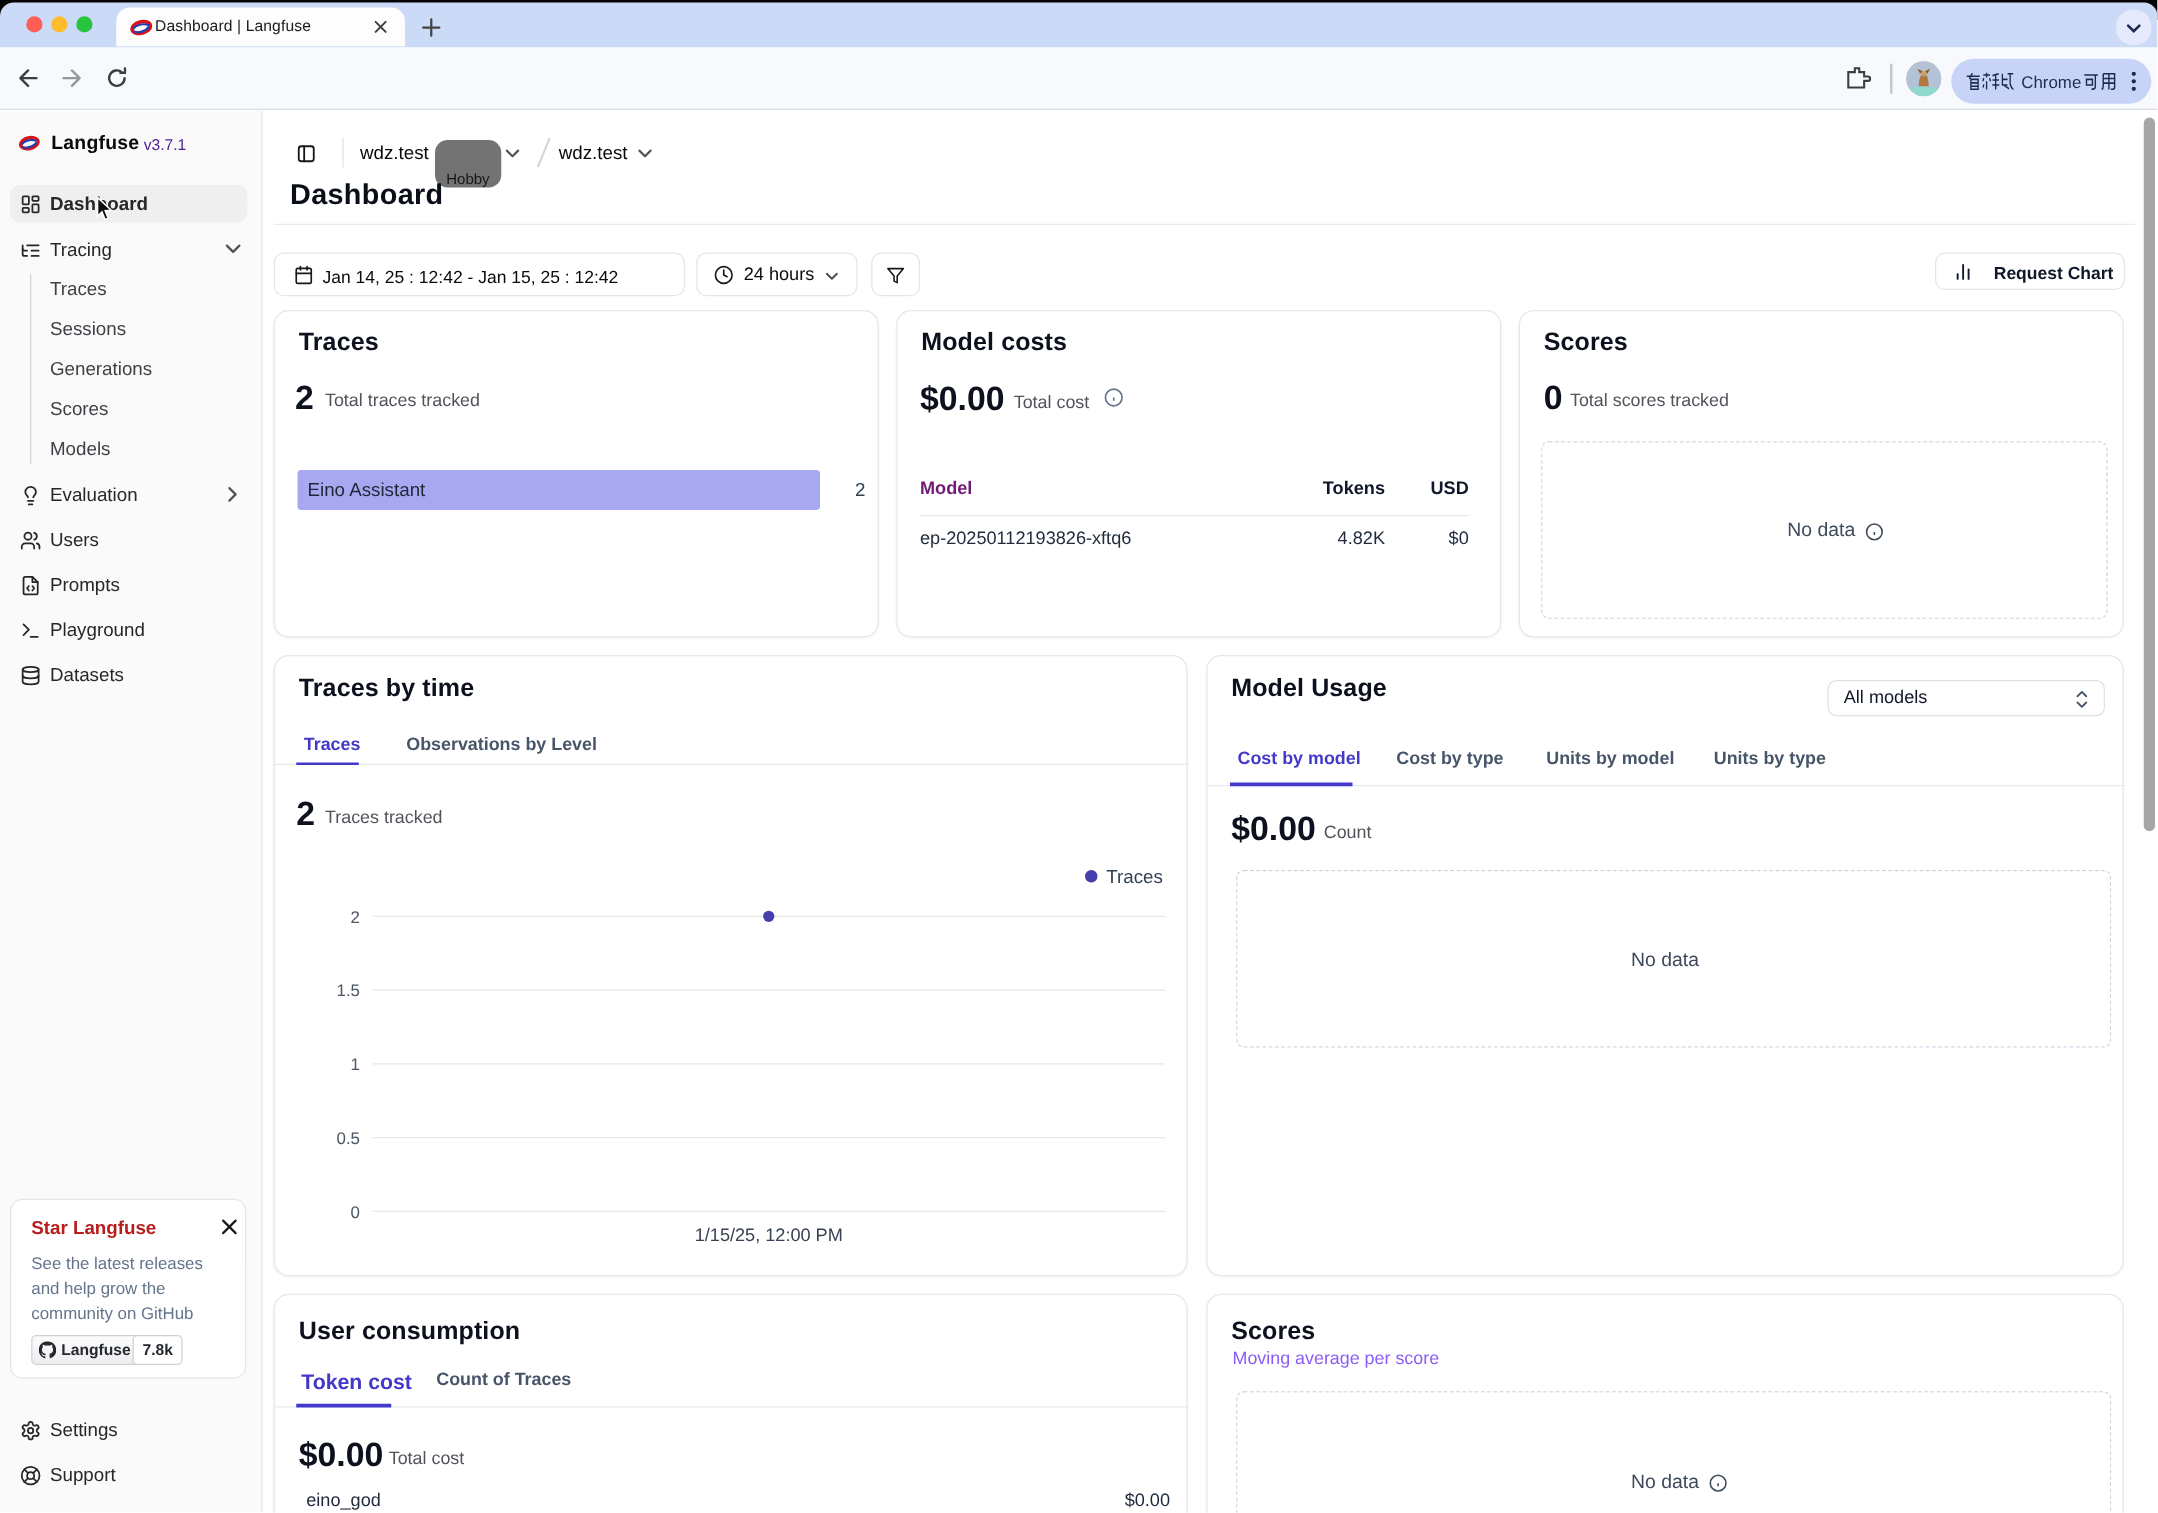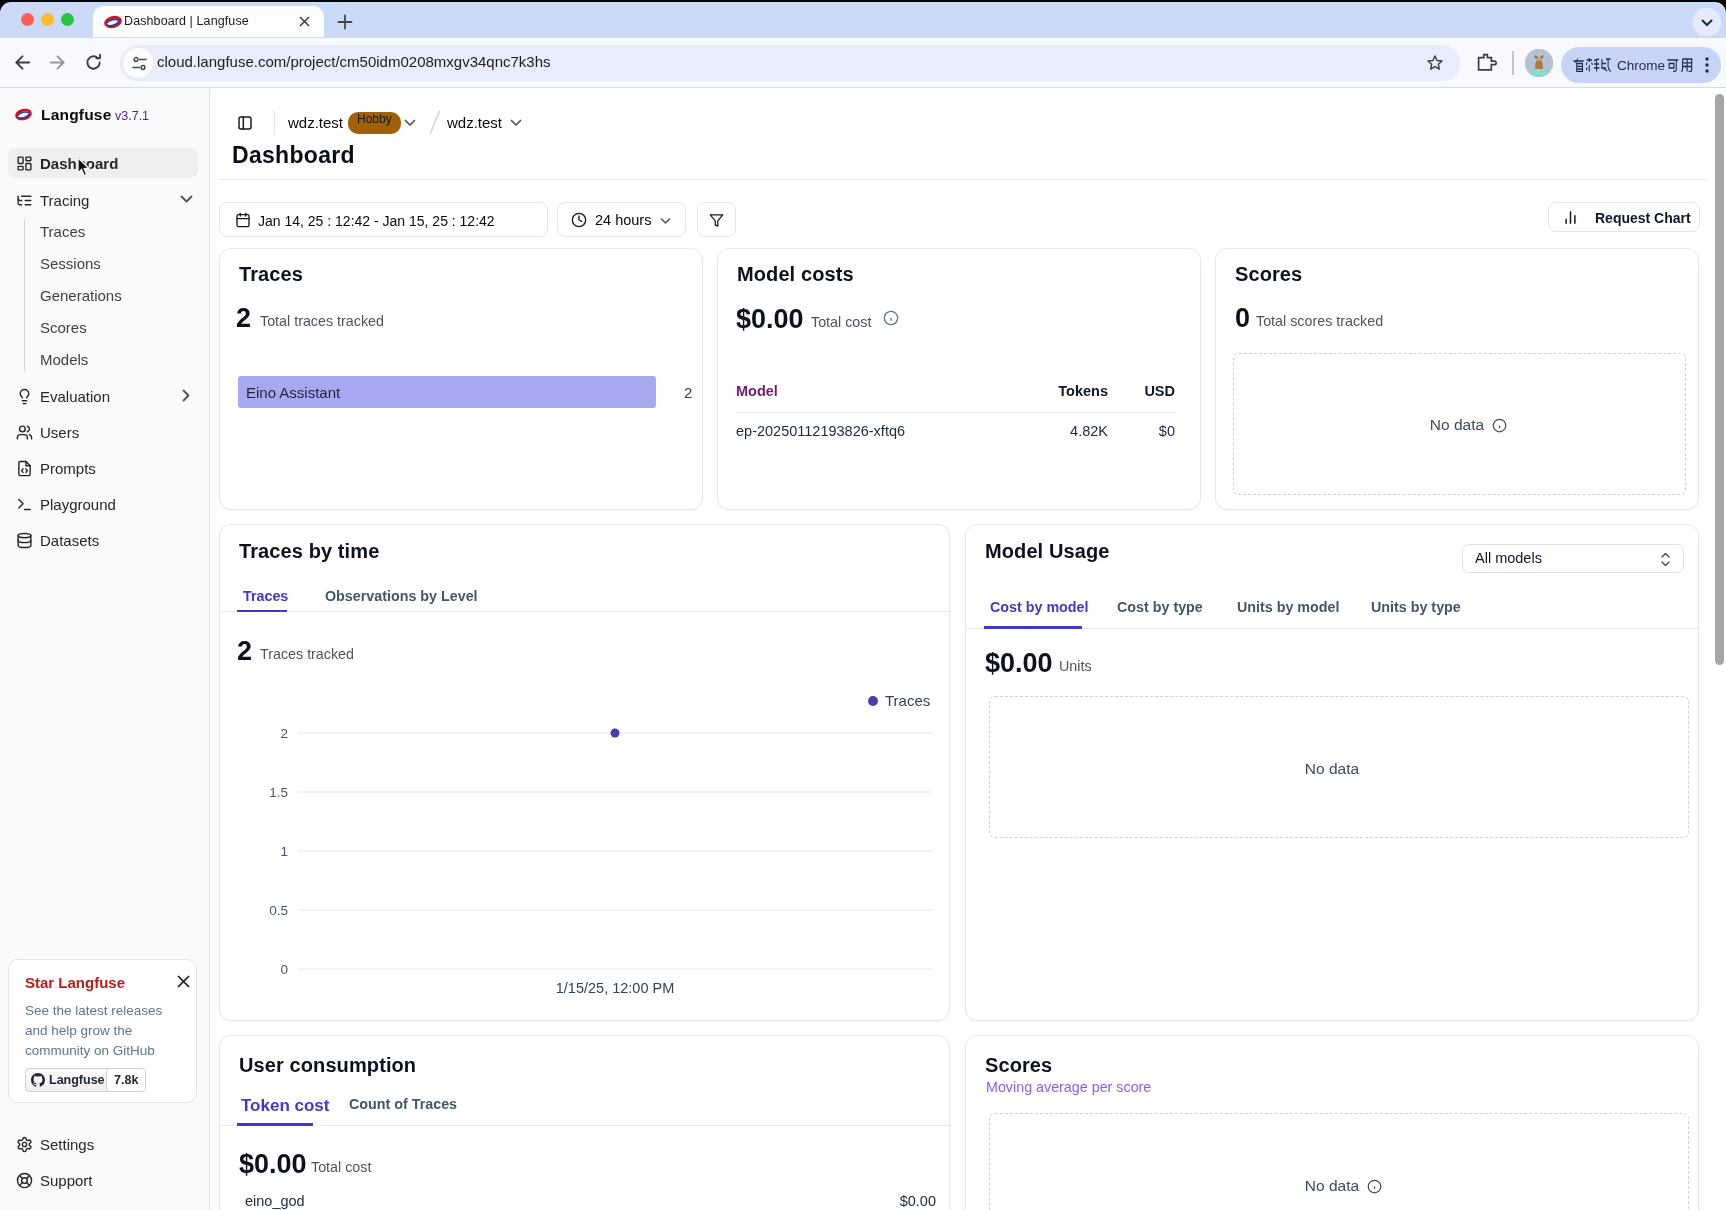--- a/index.html
+++ b/index.html
@@ -65,33 +65,20 @@
   <svg class="abs" style="left:13px; top:15px;" width="19" height="19" viewBox="0 0 20 20">
       <path d="M17 10 H4 M10 3.5 L3.5 10 L10 16.5" fill="none" stroke="#3a3d42" stroke-width="2" stroke-linecap="round" stroke-linejoin="round"></path>
     </svg>
   <svg class="abs" style="left:48px; top:15px;" width="19" height="19" viewBox="0 0 20 20">
       <path d="M3 10 H16 M10 3.5 L16.5 10 L10 16.5" fill="none" stroke="#94979c" stroke-width="2" stroke-linecap="round" stroke-linejoin="round"></path>
     </svg>
   <svg class="abs" style="left:84px; top:15px;" width="19" height="19" viewBox="0 0 20 20">
       <path d="M16.5 10 a6.5 6.5 0 1 1 -2.2 -4.9" fill="none" stroke="#3a3d42" stroke-width="2" stroke-linecap="round"></path>
       <path d="M16.8 1.8 V5.6 H13" fill="none" stroke="#3a3d42" stroke-width="2" stroke-linecap="round" stroke-linejoin="round"></path>
     </svg>
-  <div id="urlpill">
-    <div class="abs" style="left:3px; top:3px; width:30px; height:30px; border-radius:50%; background:#fdfdfe;"></div>
-    <svg class="abs" style="left:11px; top:10px;" width="17" height="17" viewBox="0 0 17 17">
-        <circle cx="5" cy="4.5" r="1.9" fill="none" stroke="#474b52" stroke-width="1.5"></circle>
-        <path d="M8.5 4.5 H15" stroke="#474b52" stroke-width="1.5" stroke-linecap="round"></path>
-        <circle cx="12" cy="12.5" r="1.9" fill="none" stroke="#474b52" stroke-width="1.5"></circle>
-        <path d="M2 12.5 H8.5" stroke="#474b52" stroke-width="1.5" stroke-linecap="round"></path>
-      </svg>
-    <span id="urltext">cloud.langfuse.com/project/cm50idm0208mxgv34qnc7k3hs</span>
-    <svg class="abs" style="left:1305px; top:8px;" width="20" height="20" viewBox="0 0 24 24">
-        <path d="M12 3.6 l2.5 5.4 5.9 .6 -4.4 4 1.2 5.8 -5.2 -3 -5.2 3 1.2 -5.8 -4.4 -4 5.9 -.6 z" fill="none" stroke="#3a3d42" stroke-width="1.7" stroke-linejoin="round"></path>
-      </svg>
-  </div>
   <svg class="abs" style="left:1476px; top:14px;" width="21" height="21" viewBox="0 0 24 24">
       <path d="M10 3 h4 v3.5 h4.5 v4 H22 a2 2 0 0 1 0 4 h-3.5 v6 H4 V6.5 h6 z" fill="none" stroke="#3a3d42" stroke-width="1.9" transform="translate(-1,0)"></path>
     </svg>
   <div class="abs" style="left:1512px; top:13px; width:1.5px; height:24px; background:#c4c7cc;"></div>
   <div class="abs" style="left:1525px; top:11px; width:28px; height:28px; border-radius:50%; background:#b9c6d9; overflow:hidden;">
     <svg width="28" height="28" viewBox="0 0 28 28">
         <rect x="0" y="0" width="28" height="28" fill="#b4c2d6"></rect>
         <path d="M0 23 Q14 17 28 23 L28 28 L0 28 Z" fill="#8fd8cc"></path>
         <path d="M10 20 Q10 11 14 9 Q18 11 18 20 Z" fill="#b0793f"></path>
         <path d="M11 10 L9 6 L13 8 Z M17 10 L19 6 L15 8 Z" fill="#8a5a28"></path>
@@ -240,21 +227,21 @@
       <span class="lbl">Support</span>
     </div>
   </div>
   <div id="main">
     <svg class="abs" style="left:26px; top:26px;" width="16" height="16" viewBox="0 0 24 24" fill="none" stroke="#18181b" stroke-width="2.2" stroke-linecap="round" stroke-linejoin="round">
         <rect x="3" y="3" width="18" height="18" rx="3"></rect>
         <path d="M9.5 3v18"></path>
       </svg>
     <div class="abs" style="left:63px; top:21px; width:1px; height:24px; background:#e4e4e7;"></div>
     <span class="abs" style="left:77px; top:25px; font-size:15px; font-weight:500; color:#09090b;">wdz.test</span>
-    <div class="abs" style="left:137px; top:23px; height:22px; padding:0 9px; background:#a16207; border-radius:10px; display:flex; align-items:flex-start;">
+    <div class="abs" style="left:137px; top:23px; height:38px; padding:0 9px; background:#737373; border-radius:10px; display:flex; align-items:flex-end;">
         <span style="font-size:12px; color:#18181b;">Hobby</span>
       </div>
     <svg class="abs" style="left:193px; top:30px;" width="12" height="8" viewBox="0 0 12 8">
         <path d="M1.5 1.5 L6 6 L10.5 1.5" fill="none" stroke="#52525b" stroke-width="1.7" stroke-linecap="round" stroke-linejoin="round"></path>
       </svg>
     <svg class="abs" style="left:216px; top:20px;" width="16" height="26" viewBox="0 0 16 26">
         <path d="M12.5 2 L3.5 24" stroke="#d4d4d8" stroke-width="1.6" stroke-linecap="round"></path>
       </svg>
     <span class="abs" style="left:236px; top:25px; font-size:15px; font-weight:500; color:#09090b;">wdz.test</span>
     <svg class="abs" style="left:299px; top:30px;" width="12" height="8" viewBox="0 0 12 8">
@@ -371,21 +358,21 @@
             <path d="M2 5 L5.5 1.5 L9 5 M2 10 L5.5 13.5 L9 10" fill="none" stroke="#475569" stroke-width="1.5" stroke-linecap="round" stroke-linejoin="round"></path>
           </svg>
       </div>
       <span class="abs tab-active" style="left:24px; top:74px; font-size:14.3px;">Cost by model</span>
       <span class="abs tab-idle" style="left:151px; top:74px; font-size:14.3px;">Cost by type</span>
       <span class="abs tab-idle" style="left:271px; top:74px; font-size:14.3px;">Units by model</span>
       <span class="abs tab-idle" style="left:405px; top:74px; font-size:14.3px;">Units by type</span>
       <div class="abs" style="left:0px; top:102.5px; width:734px; height:1px; background:#e7eaf0;"></div>
       <div class="abs" style="left:18px; top:101px; width:98px; height:2.8px; background:#4338ca;"></div>
       <span class="abs bignum" style="left:19px; top:123px;">$0.00</span>
-      <span class="abs muted" style="left:93px; top:133px;">Units</span>
+      <span class="abs muted" style="left:93px; top:133px;">Count</span>
       <div class="dashedbox" style="left:23px; top:171px; width:700px; height:142px;"></div>
       <div class="nodata" style="top:235px;">No data</div>
     </div>
 
     <div class="card" style="left:8px; top:946px; width:731px; height:400px;">
       <span class="abs ctitle" style="left:19px; top:18px;">User consumption</span>
       <span class="abs tab-active" style="left:21px; top:60px; font-size:17px;">Token cost</span>
       <span class="abs tab-idle" style="left:129px; top:60px; font-size:14.3px;">Count of Traces</span>
       <div class="abs" style="left:0px; top:88.5px; width:731px; height:1px; background:#e7eaf0;"></div>
       <div class="abs" style="left:17px; top:87px; width:76px; height:3px; background:#4338ca;"></div>

